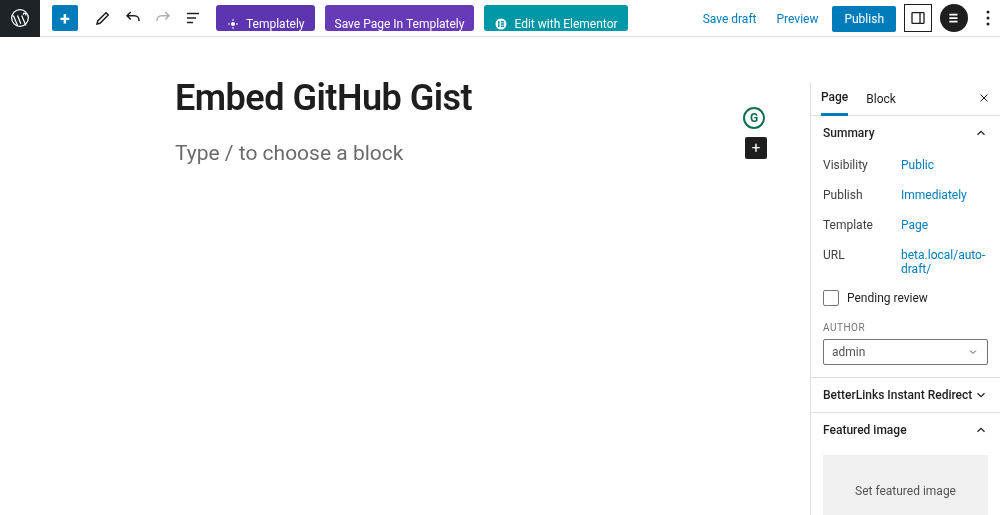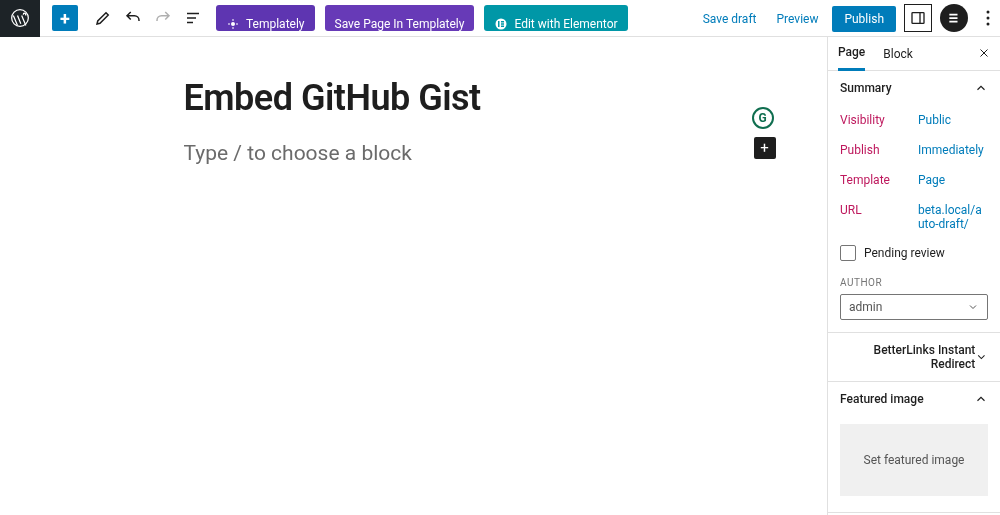--- a/index.html
+++ b/index.html
@@ -23,30 +23,30 @@
   .more-btn { width: 24px; height: 28px; display: flex; align-items: center; justify-content: center; cursor: pointer; font-size: 16px; }
 
   .main { display: flex; height: calc(515px - 37px); }
   .canvas { flex: 1; padding: 40px 0 0 0; display: flex; justify-content: center; position: relative; }
   .editor-col { width: 460px; position: relative; }
   .title { font-size: 36px; font-weight: 600; letter-spacing: -0.5px; margin-bottom: 22px; }
   .placeholder { color: #6b6b6b; font-size: 21px; }
   .gram-badge { position: absolute; right: -130px; top: 30px; width: 22px; height: 22px; border: 2px solid #0f6e4f; border-radius: 50%; display: flex; align-items: center; justify-content: center; color: #0f6e4f; font-weight: bold; font-size: 12px; }
   .add-block-btn { position: absolute; right: -132px; top: 60px; width: 22px; height: 22px; background: #1e1e1e; color: #fff; display: flex; align-items: center; justify-content: center; border-radius: 2px; font-size: 15px; }
 
-  .sidebar { width: 173px; border-left: 1px solid #e0e0e0; overflow-y: auto; font-size: 12px; }
+  .sidebar { width: 190px; border-left: 1px solid #e0e0e0; overflow-y: auto; font-size: 12px; margin-top: 45px; }
   .tabs { display: flex; align-items: center; border-bottom: 1px solid #e0e0e0; padding: 0 10px; height: 34px; }
   .tab { padding: 0 0 9px 0; margin-right: 18px; margin-top: 9px; cursor: pointer; font-size: 12px; }
   .tab.active { border-bottom: 3px solid #007cba; font-weight: 500; }
   .tabs .close { margin-left: auto; cursor: pointer; font-size: 14px; }
   .panel { border-bottom: 1px solid #e0e0e0; }
   .panel-hd { display: flex; align-items: center; justify-content: space-between; padding: 10px 12px; cursor: pointer; font-weight: 500; font-size: 12px; text-align: right; }
   .panel-body { padding: 0 12px 12px 12px; }
   .row { display: flex; padding: 8px 0; font-size: 12px; }
-  .row .lbl { width: 78px; color: #be185d; }
+  .row .lbl { width: 78px; color: #404040; }
   .row .val { color: #007cba; flex: 1; cursor: pointer; word-break: break-word; }
   .chk-row { display: flex; align-items: center; gap: 8px; padding: 6px 0 4px 0; }
   .chk { width: 16px; height: 16px; border: 1px solid #757575; border-radius: 2px; cursor: pointer; }
   .author-lbl { font-size: 10px; letter-spacing: 0.5px; text-transform: uppercase; color: #757575; margin: 12px 0 6px 0; }
   .select { border: 1px solid #757575; border-radius: 2px; height: 26px; display: flex; align-items: center; justify-content: space-between; padding: 0 8px; cursor: pointer; color: #555; gap: 36px; }
   .fi-box { background: #f0f0f0; height: 72px; margin: 8px 0 4px 0; display: flex; align-items: center; justify-content: center; color: #555; cursor: pointer; font-size: 12px; }
 </style>
 </head>
 <body>
 

